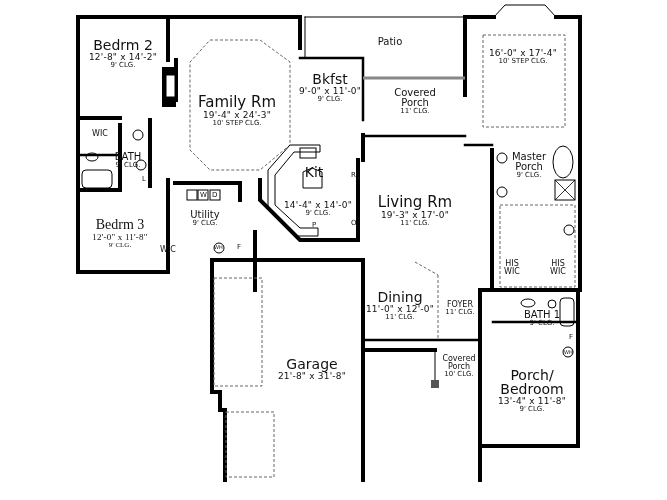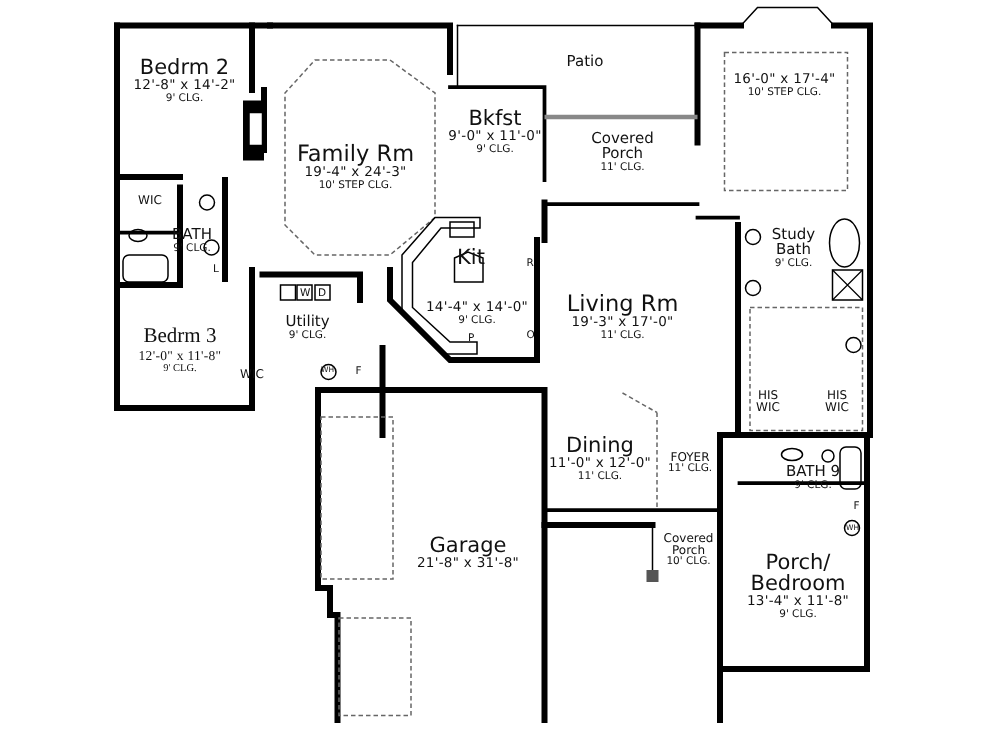--- a/index.html
+++ b/index.html
@@ -158,21 +158,21 @@
   <span class="name sm">Covered Porch</span>
   <span class="clg">11' CLG.</span>
 </div>
 
 <div class="lbl" style="left:523px;top:48px;width:70px;white-space:normal;">
   <span class="dim">16'-0" x 17'-4"</span>
   <span class="clg">10' STEP CLG.</span>
 </div>
 
 <div class="lbl" style="left:529px;top:152px;width:40px;white-space:normal;">
-  <span class="name sm">Study Bath</span>
+  <span class="name sm">Master Porch</span>
   <span class="clg">9' CLG.</span>
 </div>
 
 <div class="lbl" style="left:512px;top:260px;width:18px;white-space:normal;">
   <span class="name xs">HIS WIC</span>
 </div>
 <div class="lbl" style="left:558px;top:260px;width:18px;white-space:normal;">
   <span class="name xs">HIS WIC</span>
 </div>
 
@@ -219,21 +219,21 @@
   <span class="dim">11'-0" x 12'-0"</span>
   <span class="clg">11' CLG.</span>
 </div>
 
 <div class="lbl" style="left:460px;top:301px;">
   <span class="name xs">FOYER</span>
   <span class="clg">11' CLG.</span>
 </div>
 
 <div class="lbl" style="left:542px;top:310px;">
-  <span class="name sm">BATH 9</span>
+  <span class="name sm">BATH 1</span>
   <span class="clg">9' CLG.</span>
 </div>
 
 <div class="lbl" style="left:312px;top:357px;">
   <span class="name">Garage</span>
   <span class="dim">21'-8" x 31'-8"</span>
 </div>
 
 <div class="lbl" style="left:459px;top:355px;width:44px;white-space:normal;">
   <span class="name xs">Covered Porch</span>

